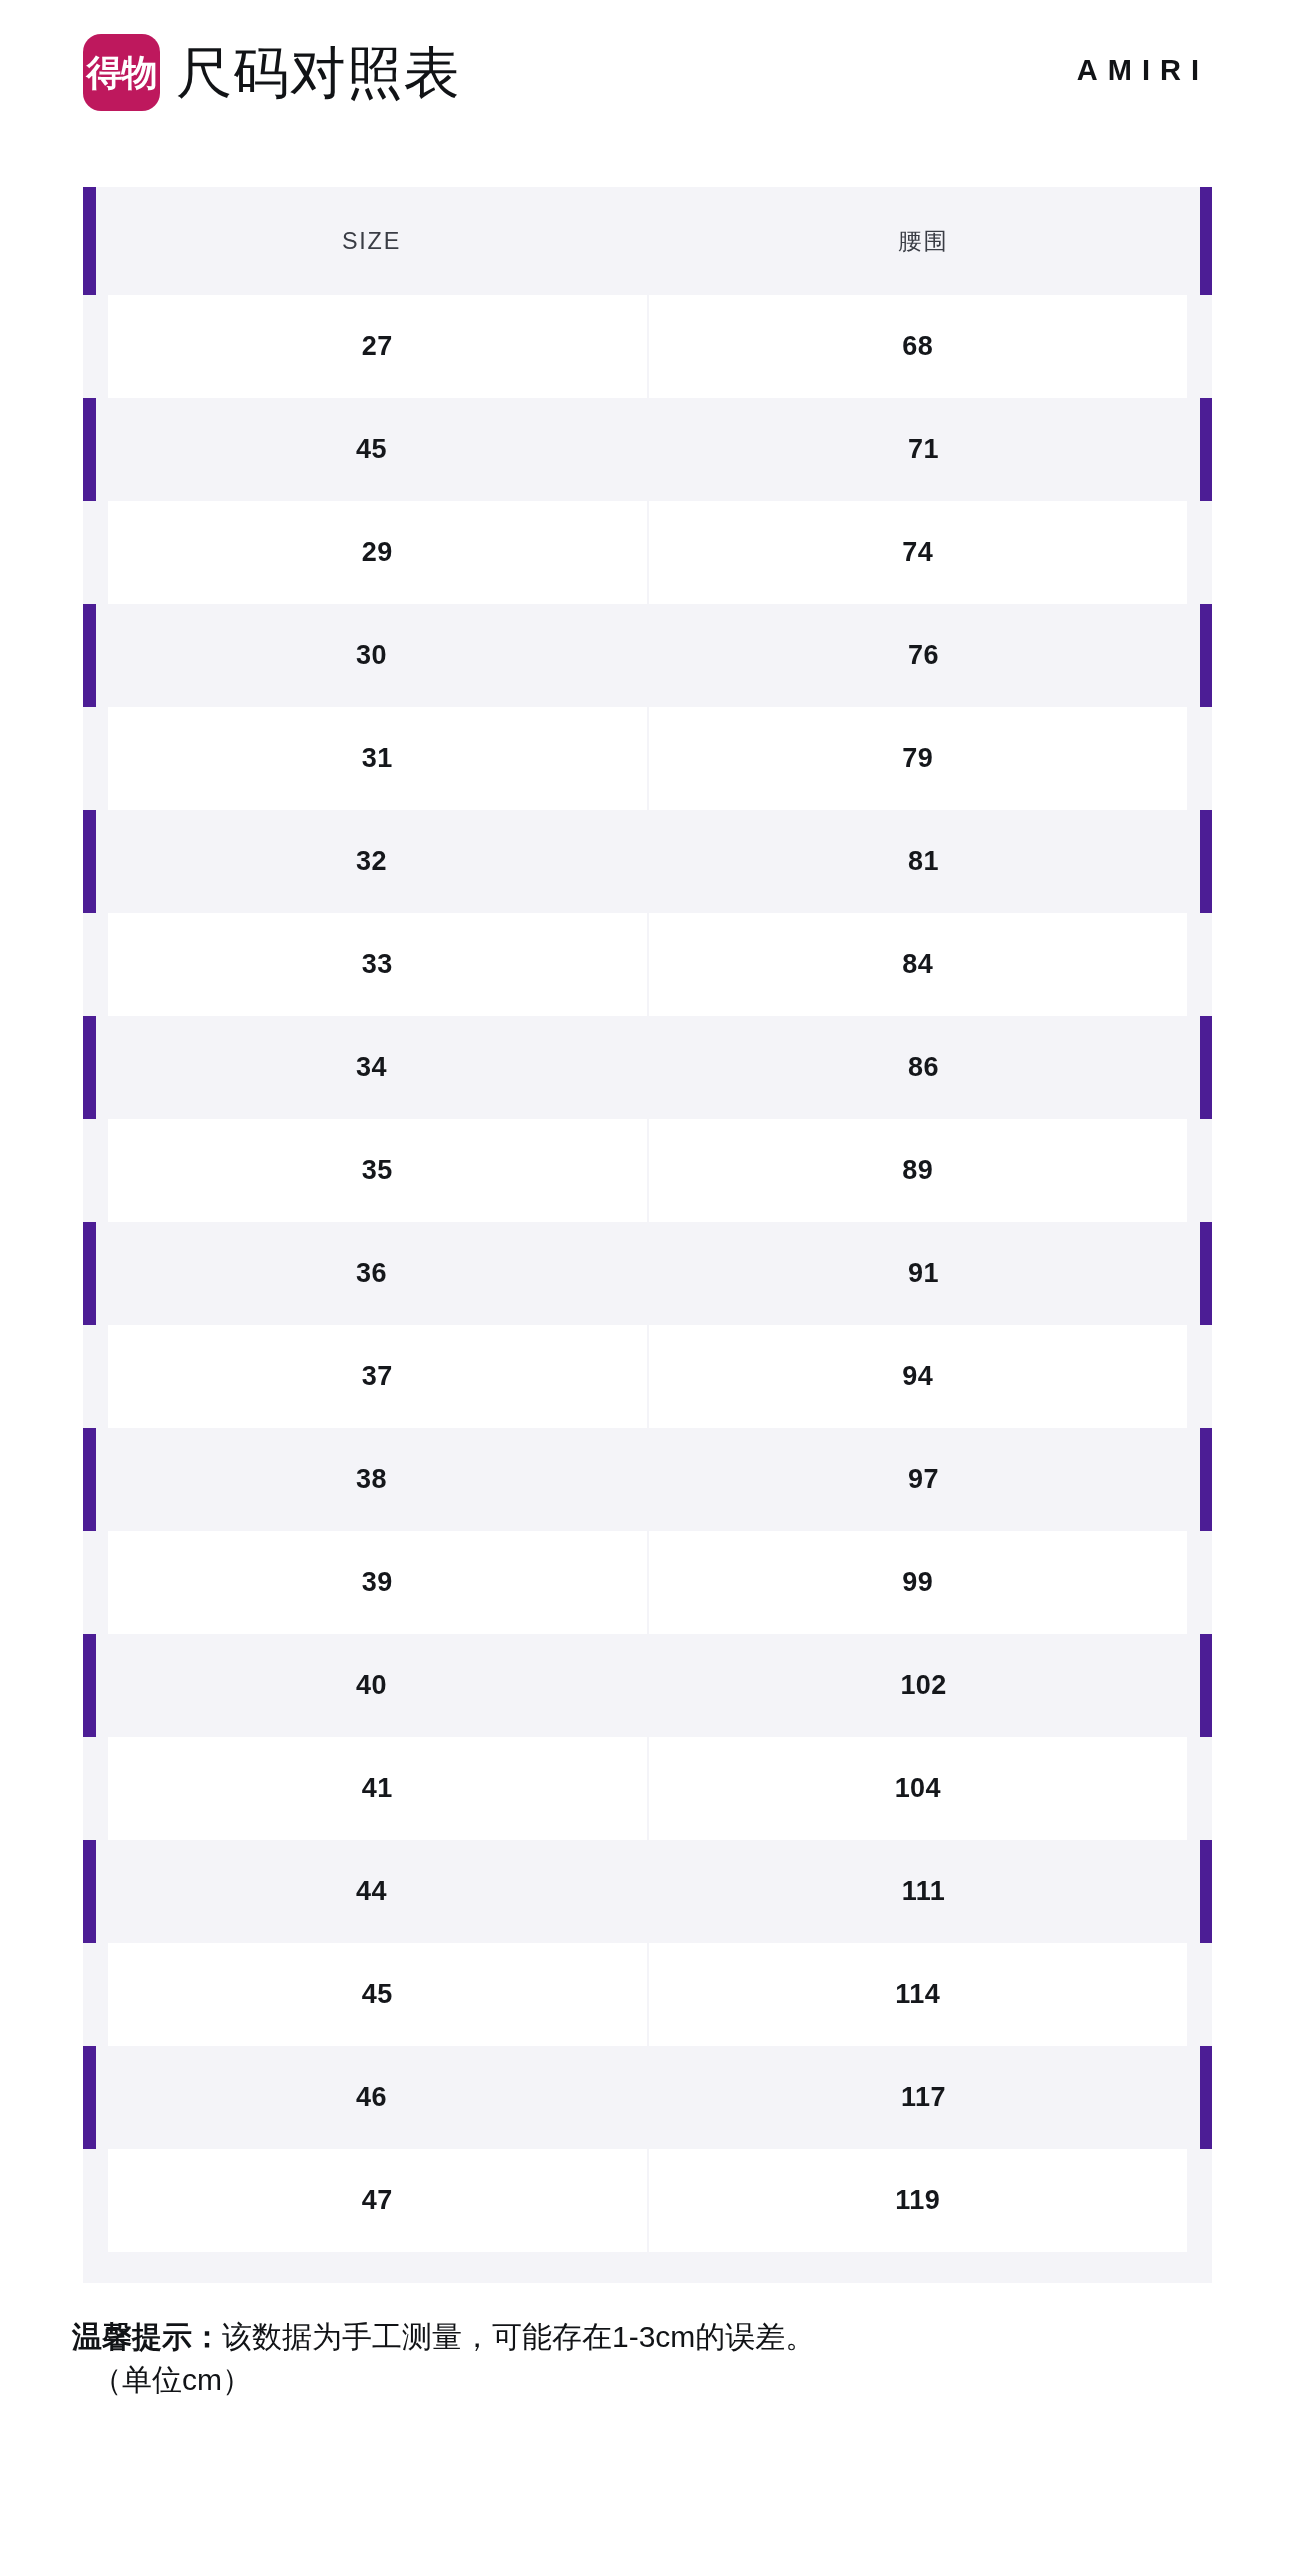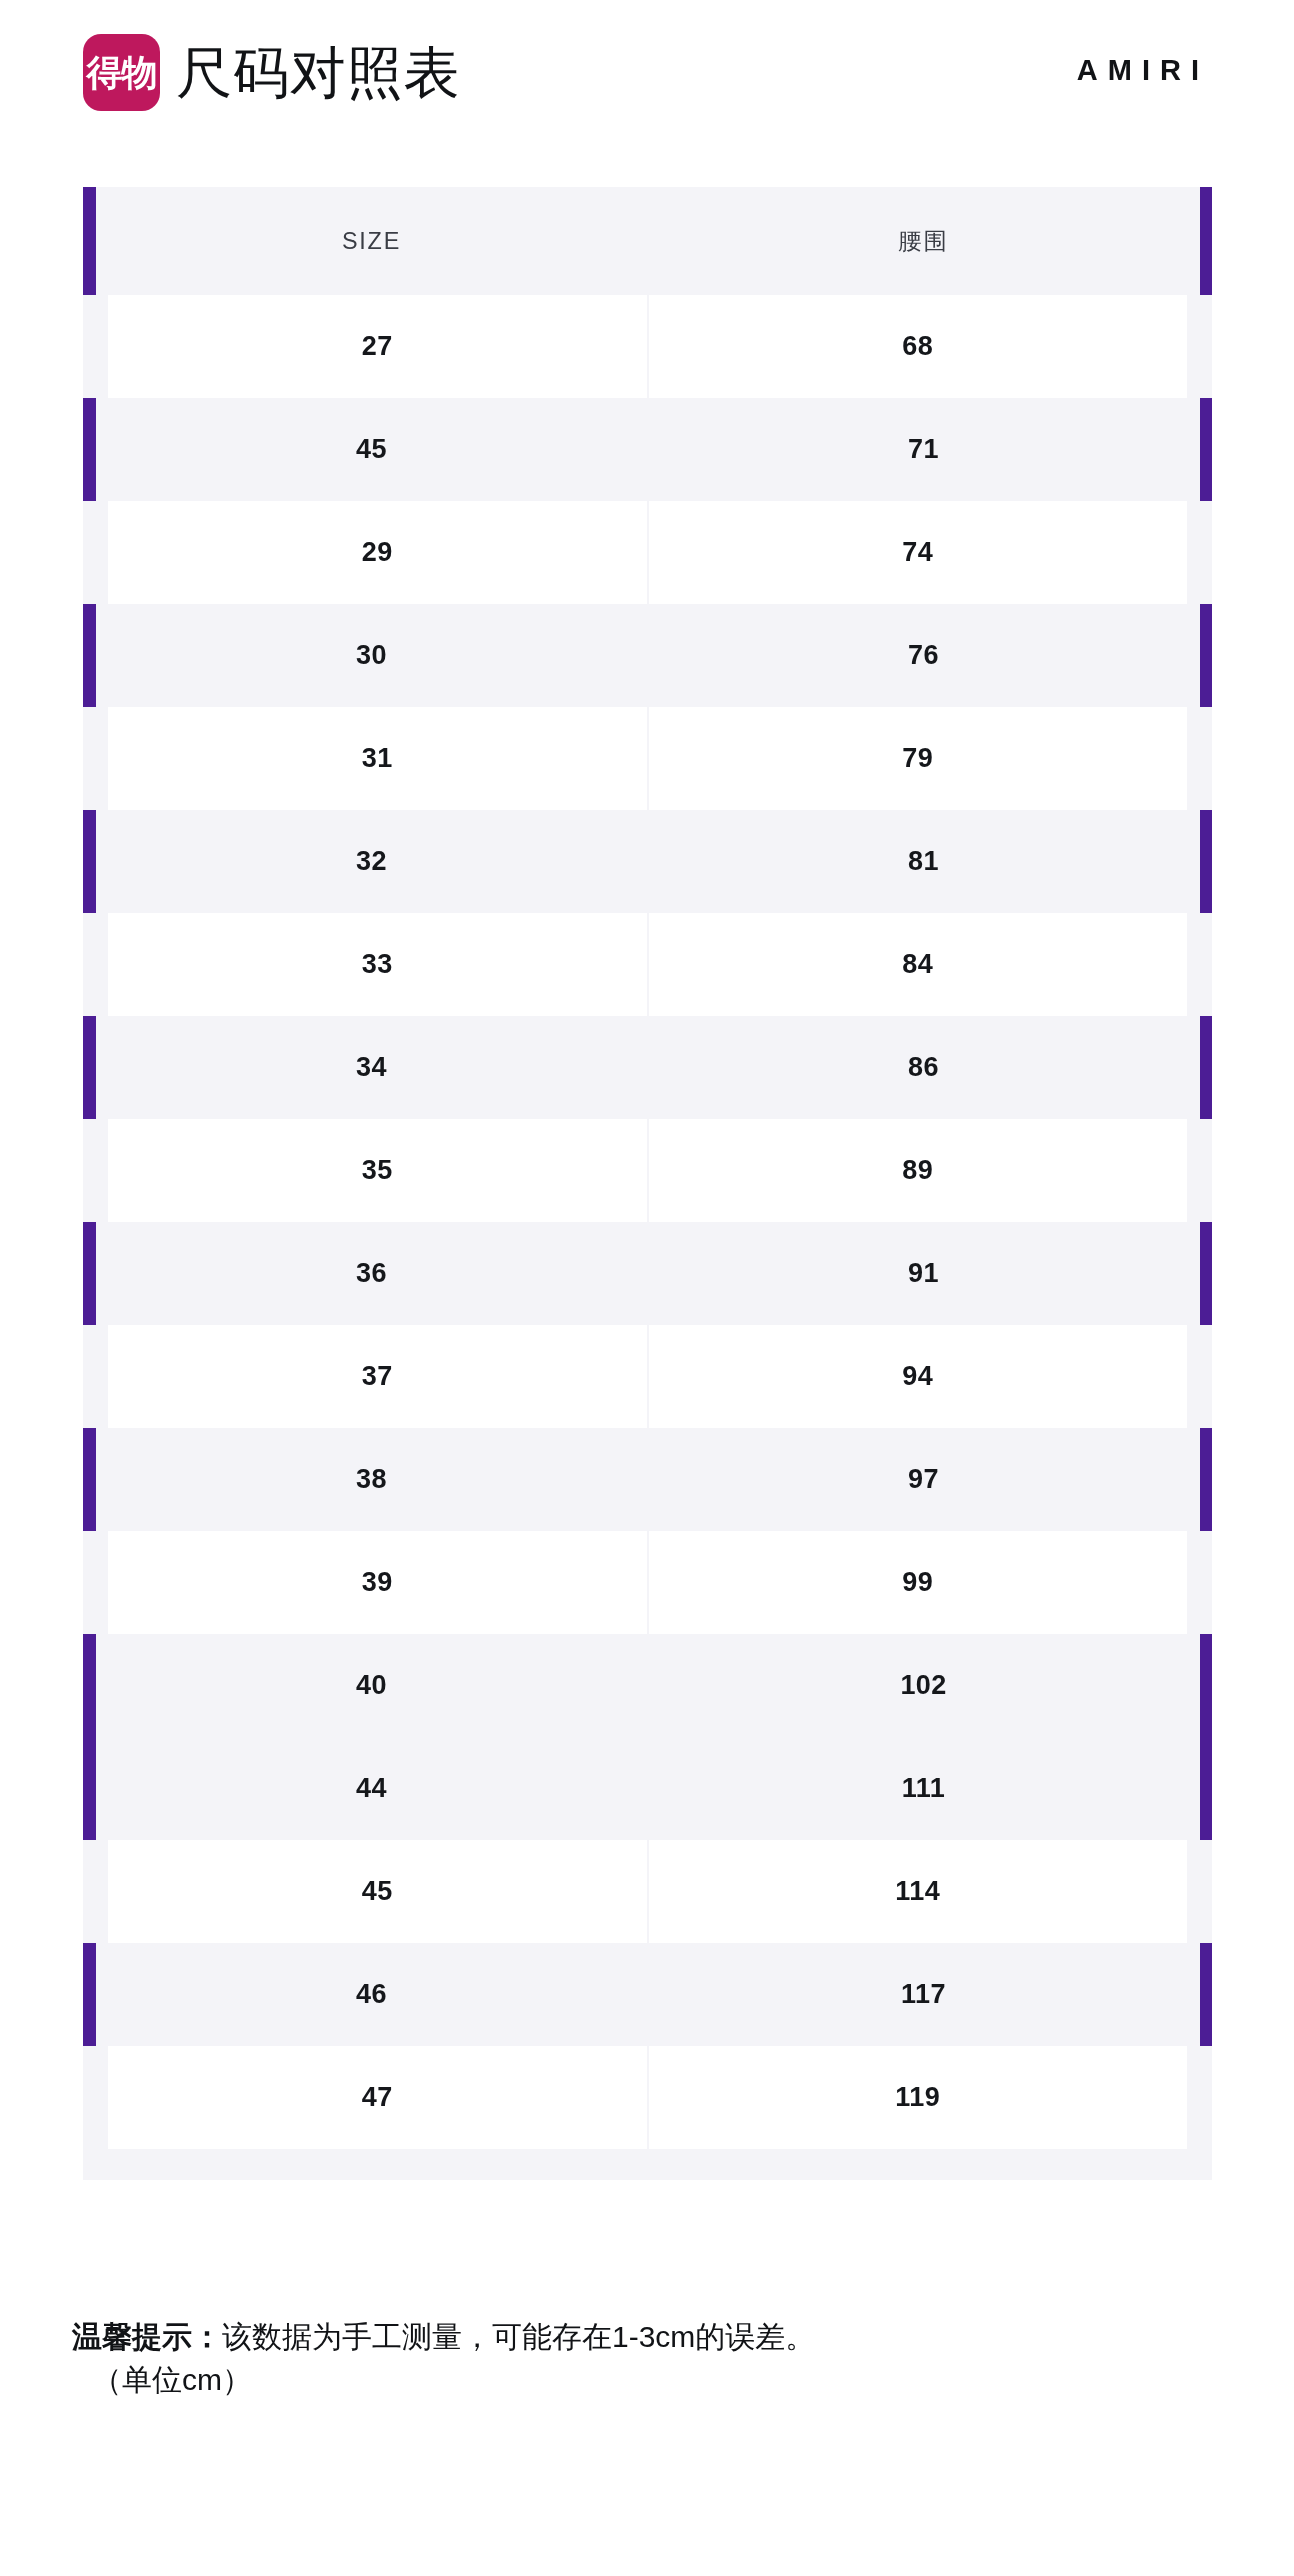--- a/index.html
+++ b/index.html
@@ -252,20 +252,24 @@
             <td class="cell-waist">97</td>
           </tr>
           <tr class="row-white">
             <td class="cell-size">39</td>
             <td class="cell-waist">99</td>
           </tr>
           <tr class="row-gray">
             <td class="cell-size">40</td>
             <td class="cell-waist">102</td>
           </tr>
+          <tr class="row-white">
+            <td class="cell-size">41</td>
+            <td class="cell-waist">104</td>
+          </tr>
           <tr class="row-gray">
             <td class="cell-size">44</td>
             <td class="cell-waist">111</td>
           </tr>
           <tr class="row-white">
             <td class="cell-size">45</td>
             <td class="cell-waist">114</td>
           </tr>
           <tr class="row-gray">
             <td class="cell-size">46</td>

